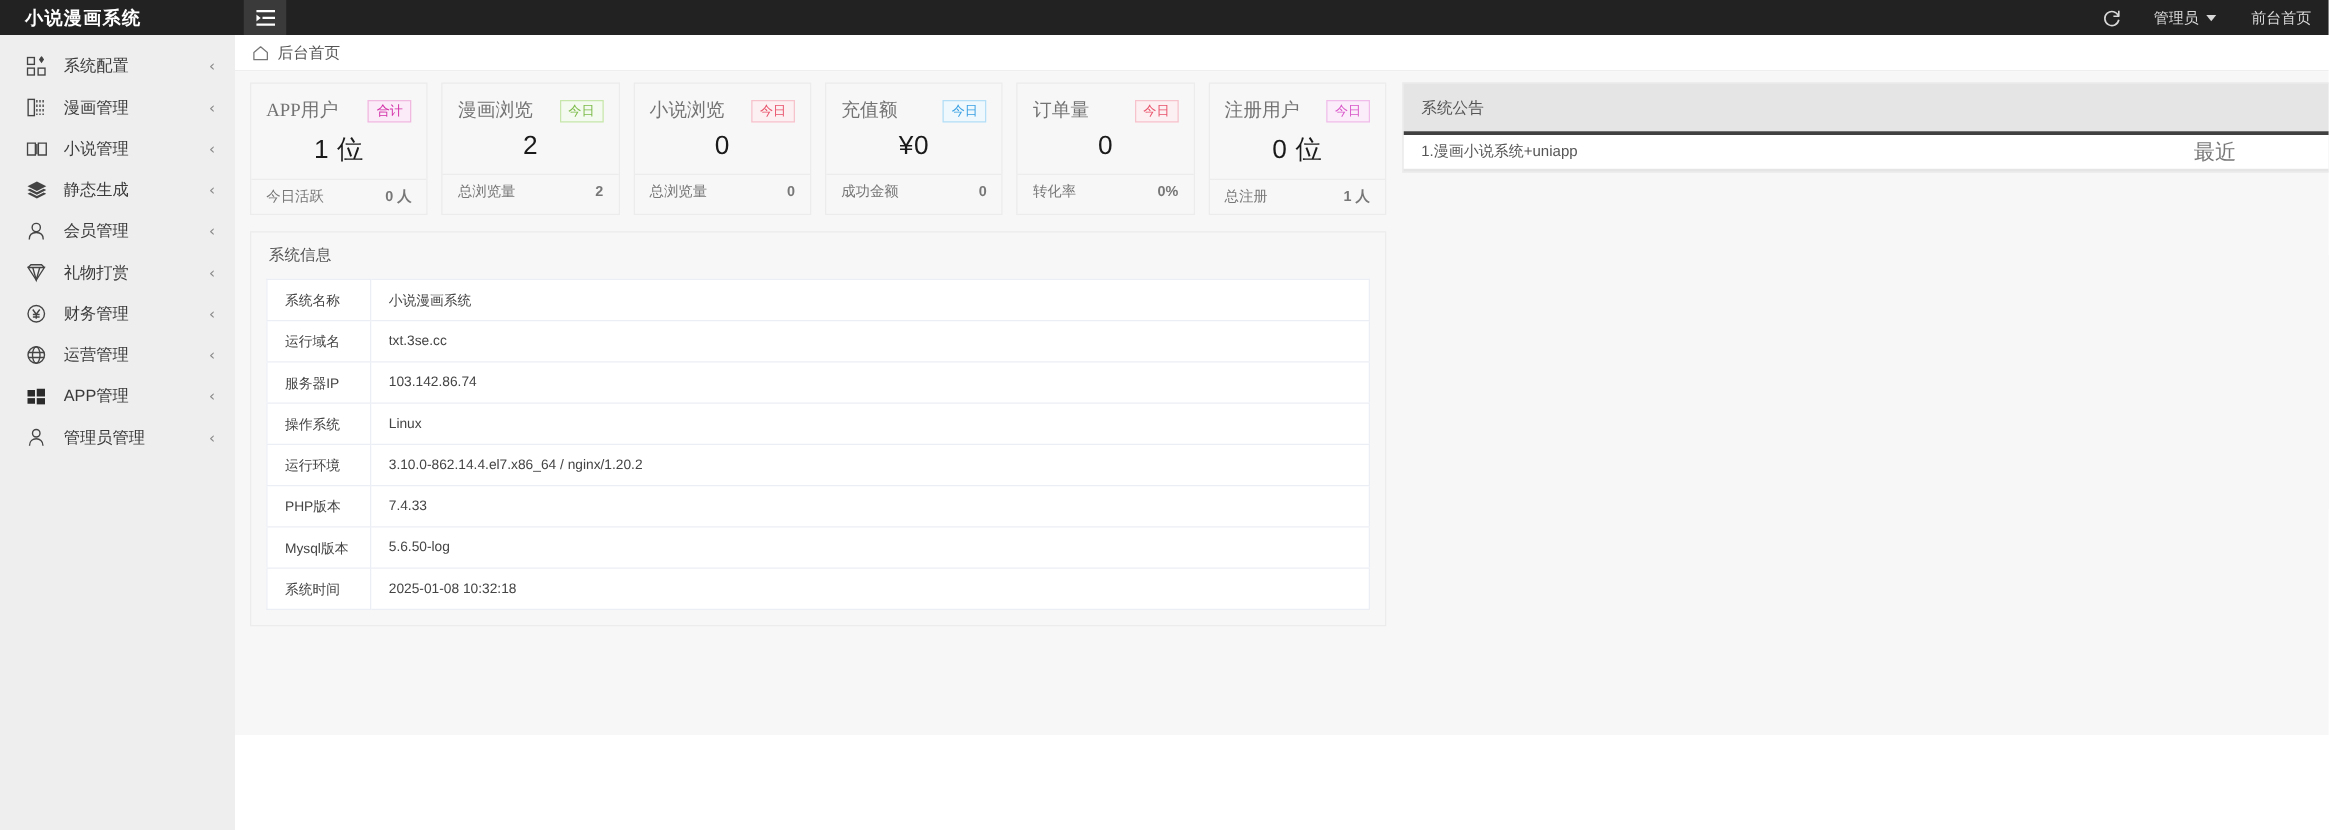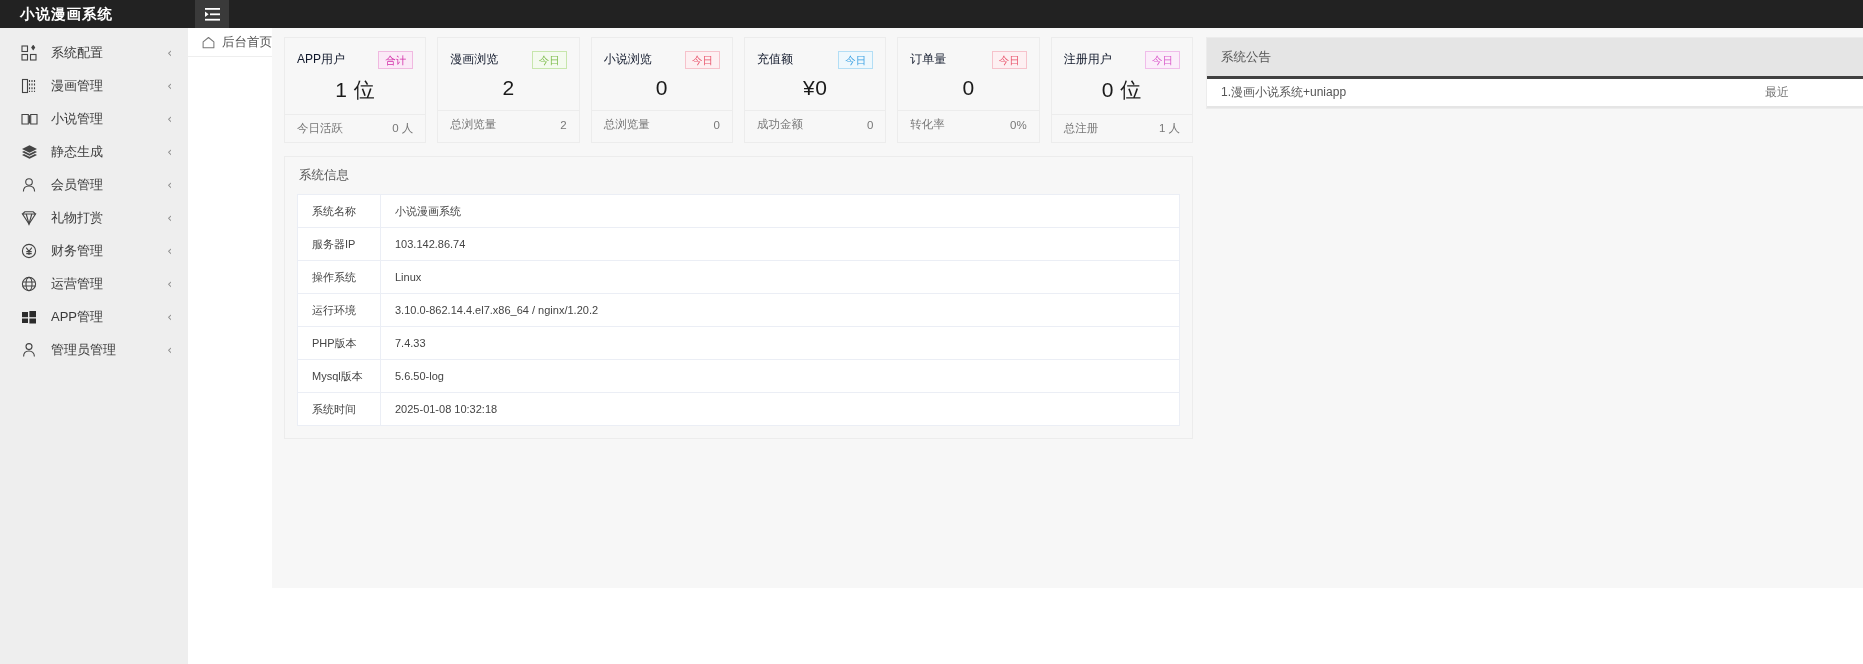--- a/index.html
+++ b/index.html
@@ -93,21 +93,21 @@
   }
   .side-label { flex: 1; white-space: nowrap; }
   .side-arrow {
     color: #8a8a8a;
     font-size: 12px;
     line-height: 1;
     font-family: "DejaVu Sans", sans-serif;
   }
 
   
-  .content { flex: 1; display: flex; flex-direction: row; min-width: 0; background: #ffffff; }
+  .content { flex: 1; display: flex; flex-direction: column; min-width: 0; background: #ffffff; }
   .breadcrumb {
     height: 29px;
     display: flex;
     align-items: center;
     padding-left: 14px;
     font-size: 12.5px;
     color: #555;
     background: #ffffff;
     border-bottom: 1px solid #eeeeee;
   }
@@ -142,23 +142,24 @@
     border: 1px solid #ececec;
     min-width: 0;
   }
   .card-head {
     display: flex;
     align-items: center;
     padding: 11px 12px 0 12px;
     height: 32px;
   }
   .card-title {
-    font-size: 12px;
-    color: #0f172a;
+    font-size: 15px;
+    color: #737373;
     white-space: nowrap;
+    font-family: Liberation Serif, serif;
   }
   .badge {
     margin-left: auto;
     font-size: 10.5px;
     padding: 1px 6px;
     border: 1px solid;
     line-height: 14px;
     white-space: nowrap;
   }
   .card-value {
@@ -172,21 +173,21 @@
   }
   .card-foot {
     border-top: 1px solid #ececec;
     display: flex;
     align-items: center;
     padding: 0 12px;
     height: 28px;
     font-size: 11.5px;
     color: #777777;
   }
-  .card-foot .fv { margin-left: auto; color: #777777; }
+  .card-foot .fv { margin-left: auto; color: #777777; font-weight: bold; }
 
   
   .panel {
     margin-top: 13px;
     background: #f7f7f7;
     border: 1px solid #ececec;
   }
   .panel-head {
     height: 37px;
     display: flex;
@@ -239,37 +240,50 @@
     display: flex;
     align-items: center;
     padding: 0 14px;
     height: 30px;
     font-size: 12px;
     color: #555555;
     background: #ffffff;
     border-top: 3px solid #404040;
     cursor: pointer;
   }
-  .notice-row .n-time { margin-left: auto; color: #777777; font-size: 12px; padding-right: 60px;}
+  .notice-row .n-time { margin-left: auto; color: #777777; font-size: 17px; padding-right: 60px;}
 </style>
 </head>
 <body>
 
 <div class="app">
 
   <div class="topbar">
     <div class="brand">小说漫画系统</div>
     <div class="collapse-btn">
       <svg width="15" height="13" viewBox="0 0 15 13" fill="none">
         <rect x="0" y="0" width="15" height="1.8" fill="#fff"></rect>
         <rect x="5" y="5.4" width="10" height="1.8" fill="#fff"></rect>
         <rect x="0" y="10.8" width="15" height="1.8" fill="#fff"></rect>
         <path d="M0 3.5 L3.6 6.3 L0 9.1 Z" fill="#fff"></path>
       </svg>
     </div>
+    <div class="topbar-right">
+      <div class="tb-item refresh">
+        <svg width="15" height="15" viewBox="0 0 16 16" fill="none" stroke="#d8d8d8" stroke-width="1.4">
+          <path d="M13.6 6.2A6 6 0 1 0 13.9 9.4"></path>
+          <polyline points="13.9,1.8 13.9,6.4 9.3,6.4" stroke-linejoin="round"></polyline>
+        </svg>
+      </div>
+      <div class="tb-item">
+        <span>管理员</span>
+        <span class="caret-down"></span>
+      </div>
+      <div class="tb-item">前台首页</div>
+    </div>
   </div>
 
   <div class="body-wrap">
 
     <div class="sidebar">
 
       <div class="side-item">
         <span class="side-icon">
           <svg width="16" height="16" viewBox="0 0 16 16" fill="none" stroke="#444" stroke-width="1.1">
             <rect x="1" y="1" width="5.5" height="5.5"></rect>
@@ -482,20 +496,24 @@
           <div class="panel">
             <div class="panel-head">系统信息</div>
             <div class="panel-body">
               <table class="sysinfo">
                 <tbody>
                     <tr>
                   <td class="k">系统名称</td>
                   <td class="v">小说漫画系统</td>
                 </tr>
                 <tr>
+                  <td class="k">运行域名</td>
+                  <td class="v">txt.3se.cc</td>
+                </tr>
+                <tr>
                   <td class="k">服务器IP</td>
                   <td class="v">103.142.86.74</td>
                 </tr>
                 <tr>
                   <td class="k">操作系统</td>
                   <td class="v">Linux</td>
                 </tr>
                 <tr>
                   <td class="k">运行环境</td>
                   <td class="v">3.10.0-862.14.4.el7.x86_64 / nginx/1.20.2</td>

